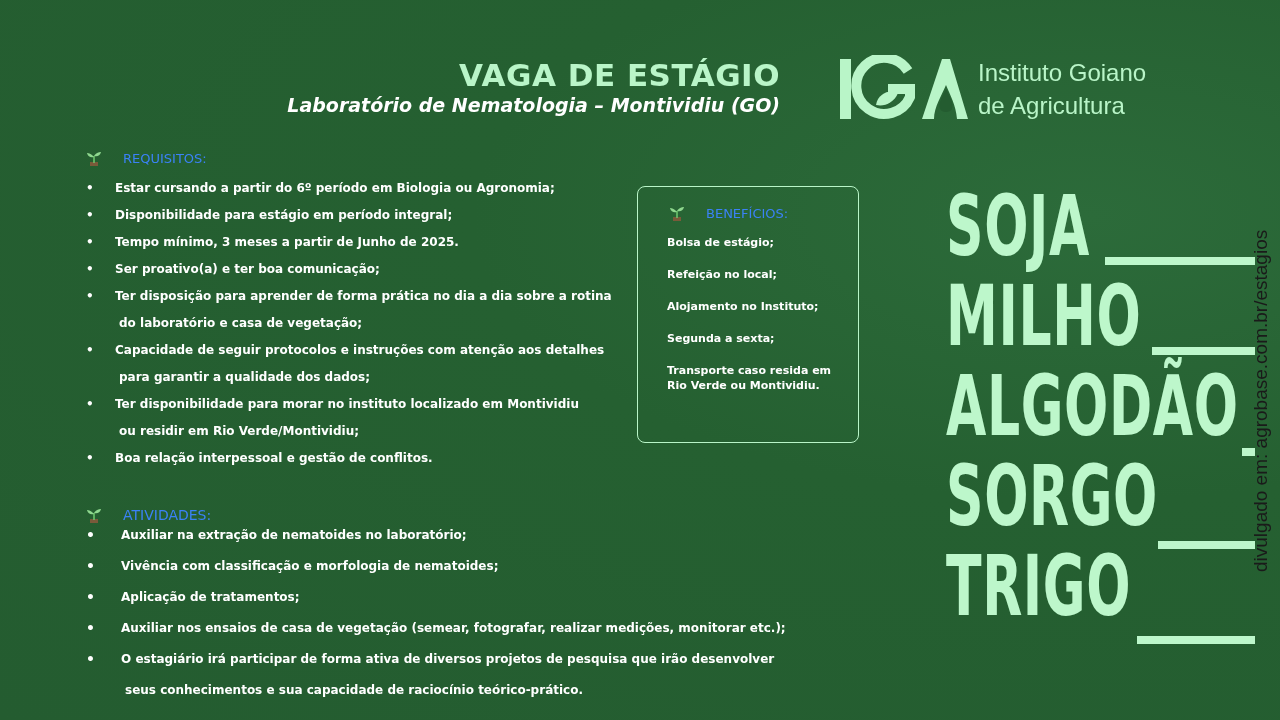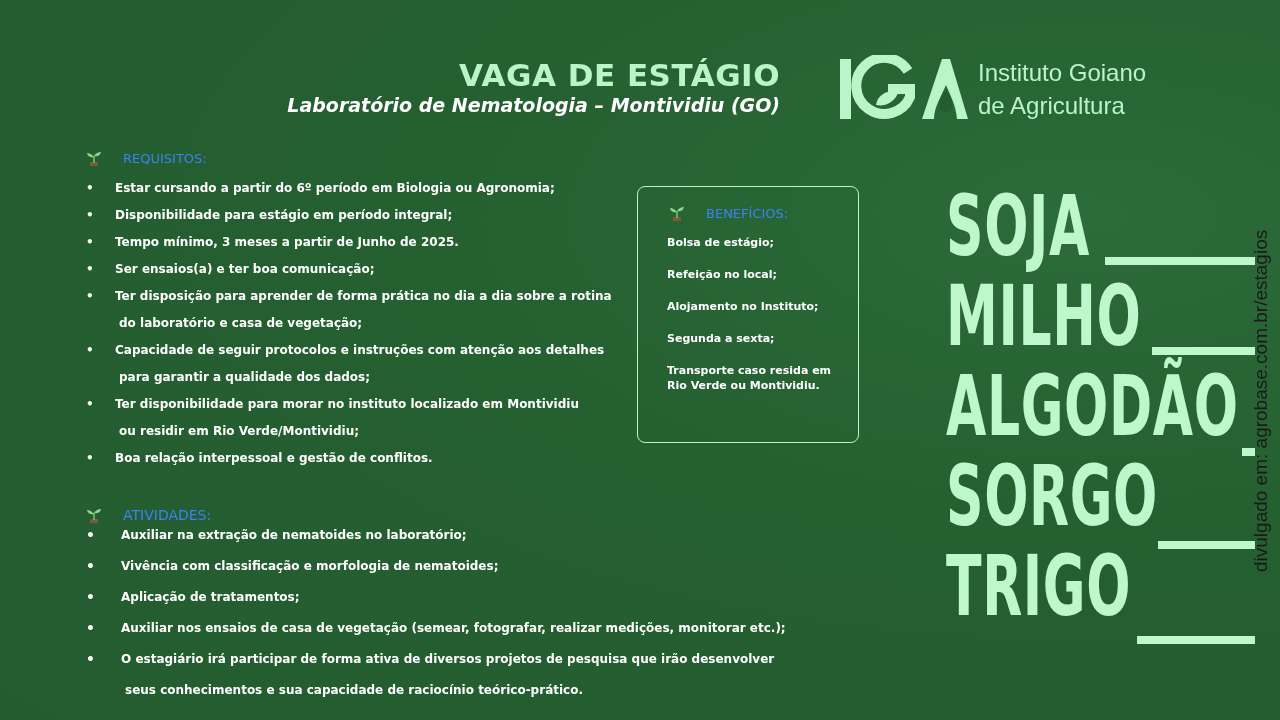--- a/index.html
+++ b/index.html
@@ -70,21 +70,21 @@
     <rect x="7.2" y="6" width="1.6" height="7" fill="#6cc46c"></rect>
     <path d="M8 7 C5 3 1 3 1 3 C2 7 5 8 8 7 Z" fill="#8fd88f"></path>
     <path d="M8 6 C10 2 15 2 15 2 C14 6 11 7 8 6 Z" fill="#8fd88f"></path>
   </svg>
   <span>REQUISITOS:</span>
 </div>
 <ul class="list req" style="left:115px; top:175px;">
   <li><span class="bullet">•</span><span>Estar cursando a partir do 6º  período em Biologia  ou Agronomia;</span></li>
   <li><span class="bullet">•</span><span>Disponibilidade para estágio em período integral;</span></li>
   <li><span class="bullet">•</span><span>Tempo mínimo, 3 meses a partir de Junho de 2025.</span></li>
-  <li><span class="bullet">•</span><span>Ser ensaios(a) e ter boa comunicação;</span></li>
+  <li><span class="bullet">•</span><span>Ser proativo(a) e ter boa comunicação;</span></li>
   <li><span class="bullet">•</span><span>Ter disposição para aprender de forma prática no dia a dia sobre a rotina</span><span class="cont">do laboratório e casa de vegetação;</span></li>
   <li><span class="bullet">•</span><span>Capacidade de seguir protocolos e instruções com atenção aos detalhes</span><span class="cont">para garantir a qualidade dos dados;</span></li>
   <li><span class="bullet">•</span><span>Ter disponibilidade para morar no instituto localizado em Montividiu</span><span class="cont">ou residir em Rio Verde/Montividiu;</span></li>
   <li><span class="bullet">•</span><span>Boa relação interpessoal e gestão de conflitos.</span></li>
 </ul>
 
 <div class="benefits">
   <div class="section-head">
     <svg class="sprout" viewBox="0 0 16 16">
       <rect x="4" y="12" width="8" height="4" fill="#7a5a3a"></rect>

